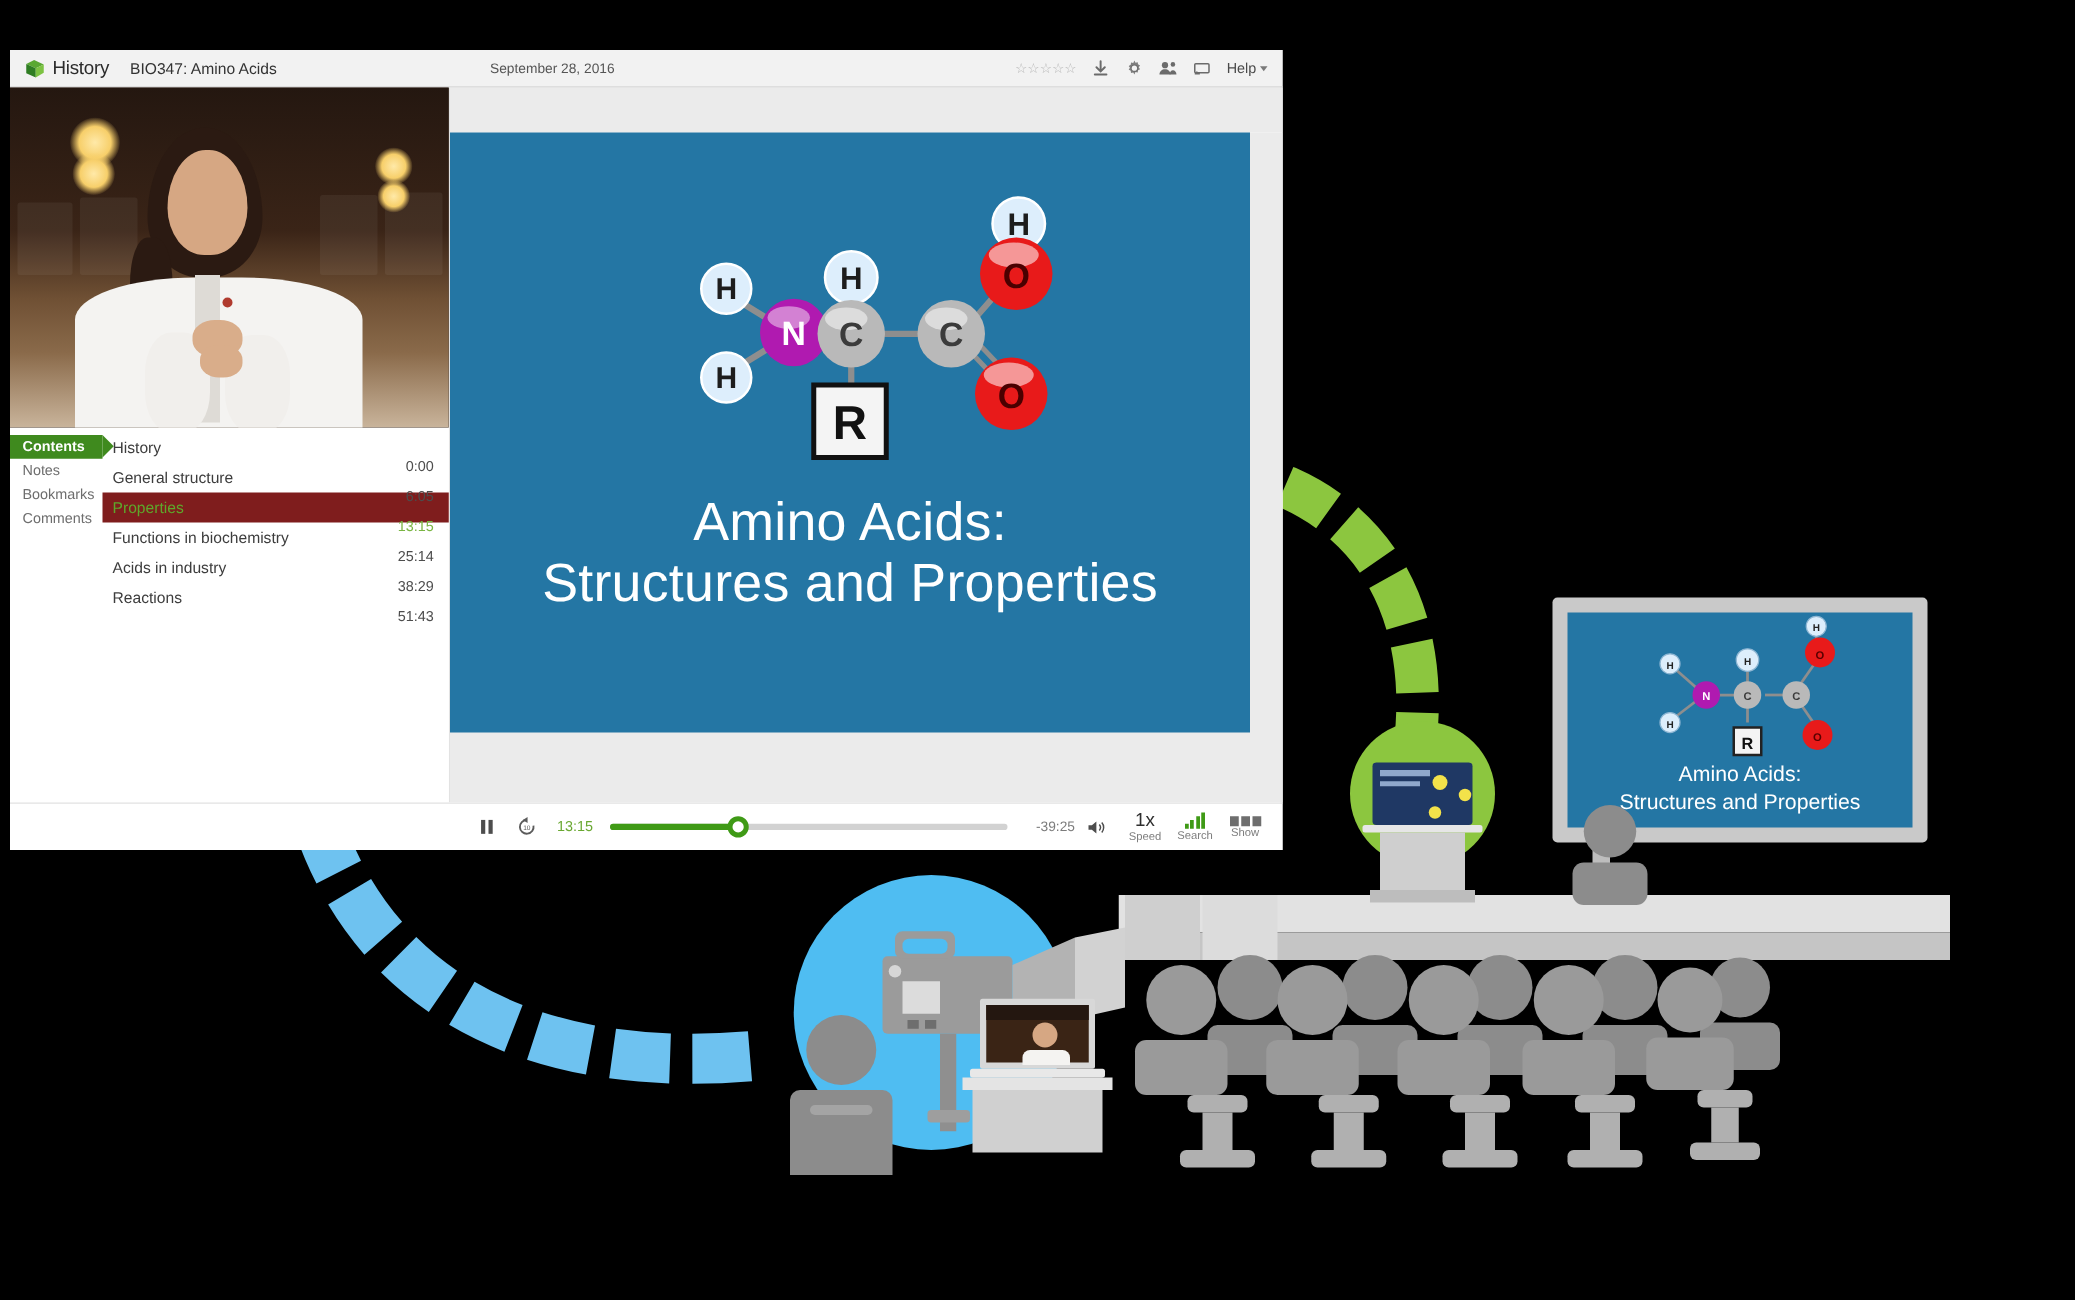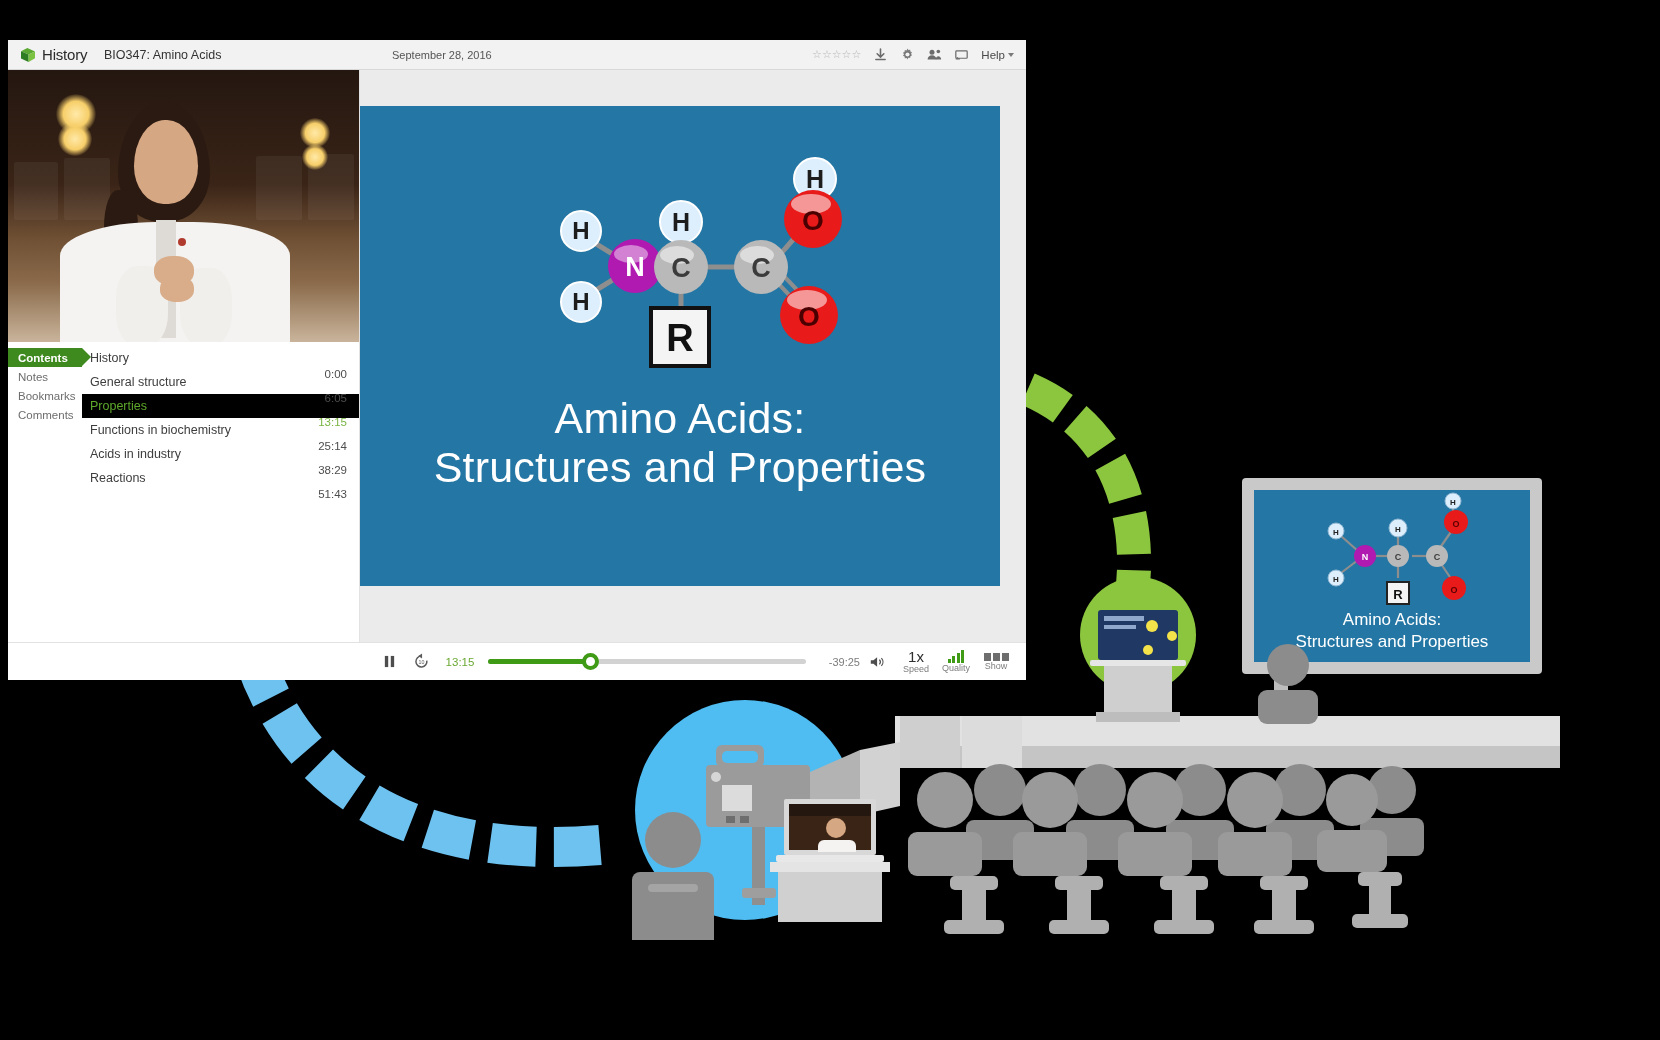--- a/index.html
+++ b/index.html
@@ -85,21 +85,21 @@
   .toc-tab.active::after{
     content:""; position:absolute; right:-9px; top:0;
     border-top:9.5px solid transparent; border-bottom:9.5px solid transparent;
     border-left:9px solid #3f8a1e;
   }
   #toc-list{ flex:1; padding-top:4px; }
   .toc-item{
     display:flex; align-items:center; justify-content:space-between;
     height:24px; padding:0 12px 0 8px; font-size:12.5px; color:#3d3d3d;
   }
-  .toc-item.current{ background:#000000; color:#5ea72b; }
+  .toc-item.current{ background:#7f1d1d; color:#5ea72b; }
   .toc-item.current .toc-time{ color:#7ab543; }
   .toc-time{ font-size:11.5px; color:#4d4d4d;margin-top:32px; }
 
   
   #stage-col{ flex:1; display:flex; flex-direction:column; background:#ffffff; min-width:0;}
   #stage-top-strip{ height:36px; flex:0 0 36px; background:#ebebeb; }
   #slide-wrap{ flex:1; background:#ebebeb; position:relative; padding:0 2px; display:flex;}
   #slide{
     position:absolute; left:0; top:0; width:640px; height:480px;
     background:#2476a4; overflow:hidden;
@@ -550,21 +550,21 @@
       <span class="big nosel">1x</span>
       <span class="sub nosel">Speed</span>
     </span>
     <span class="ctrl-stack">
       <span class="bars">
           <i style="height:4px"></i>
           <i style="height:7px"></i>
           <i style="height:10px"></i>
           <i style="height:13px"></i>
         </span>
-      <span class="sub nosel">Quality</span>
+      <span class="sub nosel">Search</span>
     </span>
     <span class="ctrl-stack">
       <span class="squares">
           <i></i>
           <i></i>
           <i></i>
         </span>
       <span class="sub nosel">Show</span>
     </span>
   </div>

